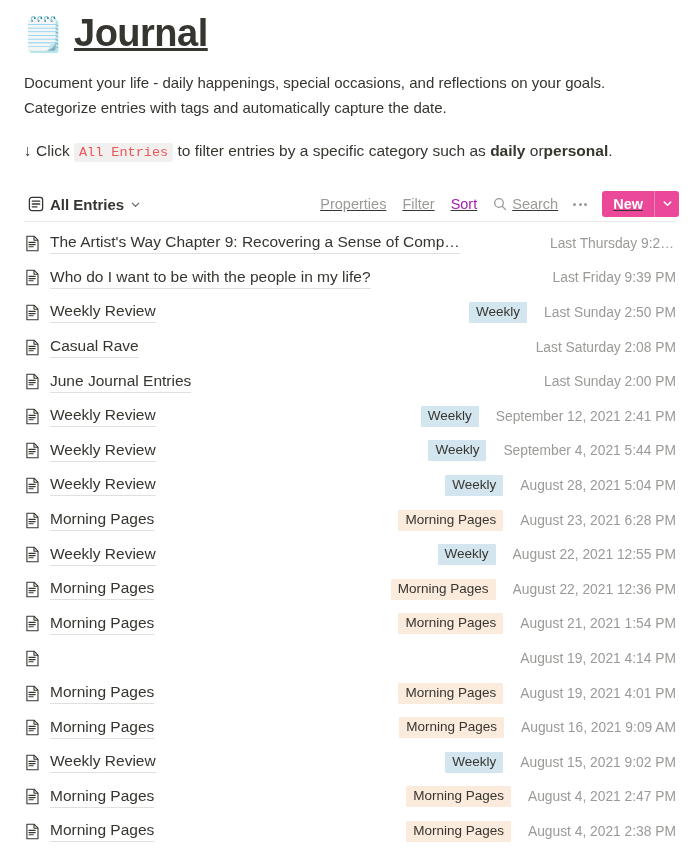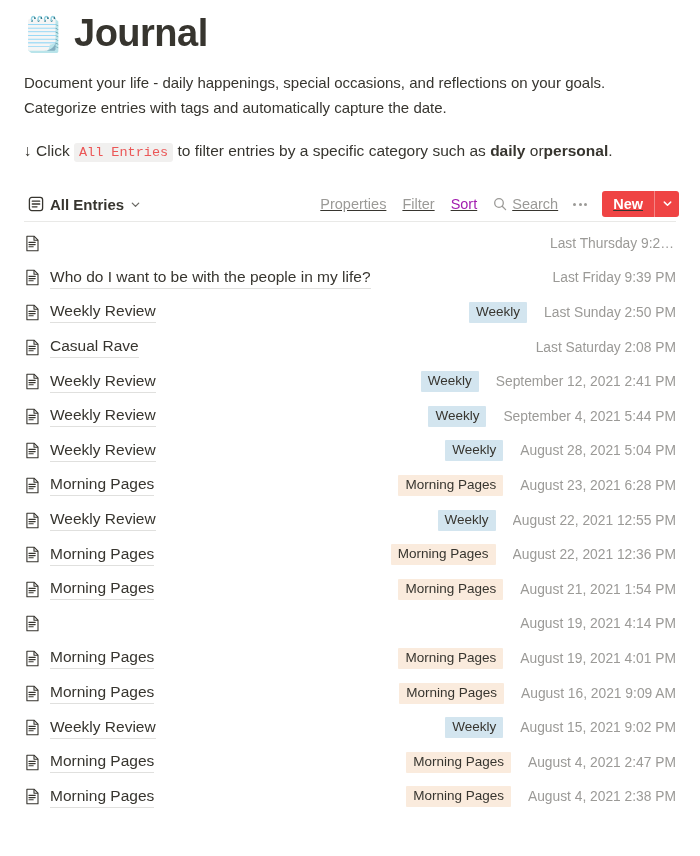--- a/index.html
+++ b/index.html
@@ -22,20 +22,21 @@
   .title-emoji {
     font-size: 34px; line-height: 1;
     width: 40px; height: 44px;
     display: flex; align-items: center; justify-content: center;
   }
   .page-title {
     font-size: 38px; font-weight: bold;
     letter-spacing: -0.5px;
     color: #37352f;
     line-height: 1.1;
+    text-decoration: underline;
   }
 
   .description {
     padding: 14px 24px 0 24px;
     font-size: 15px;
     line-height: 25px;
     color: #37352f;
     max-width: 660px;
   }
   .callout {
@@ -81,21 +82,21 @@
   .tool-btn.active { color: #a21caf; }
   .icon-search { width: 14px; height: 14px; display: block; }
   .dots {
     display: flex; align-items: center; gap: 2.5px;
     padding: 8px 7px; border-radius: 3px; cursor: pointer;
   }
   .dots span { width: 3px; height: 3px; border-radius: 50%; background: #9b9a97; display: block; }
 
   .new-btn {
     display: flex; align-items: stretch;
-    background: #ef4444; color: #fff;
+    background: #ec4899; color: #fff;
     border-radius: 3px; overflow: hidden;
     height: 26px; margin-left: 8px; cursor: pointer;
   }
   .new-main {
     display: flex; align-items: center;
     padding: 0 11px; font-size: 14.5px; font-weight: bold;
   }
   .new-div { width: 1px; background: rgba(255,255,255,.35); }
   .new-chev {
     display: flex; align-items: center; justify-content: center;
@@ -234,20 +235,21 @@
       <div class="row">
         <span>
           <svg class="doc-icon" viewBox="0 0 17 17" fill="none" stroke="#37352f" stroke-width="1.1" stroke-linejoin="round">
             <path d="M2.9 1.2 h7.1 l4 4 v10.6 h-11.1 z"></path>
             <path d="M10 1.2 v4 h4"></path>
             <line x1="5" y1="7.4" x2="11.2" y2="7.4" stroke-linecap="round"></line>
             <line x1="5" y1="9.6" x2="11.2" y2="9.6" stroke-linecap="round"></line>
             <line x1="5" y1="11.8" x2="9.2" y2="11.8" stroke-linecap="round"></line>
           </svg>
         </span>
+        <span class="row-title">The Artist's Way Chapter 9: Recovering a Sense of Comp…</span>
         <span class="row-spacer"></span>
         <span class="row-date truncate">Last Thursday 9:26…</span>
       </div>
       <div class="row">
         <span>
           <svg class="doc-icon" viewBox="0 0 17 17" fill="none" stroke="#37352f" stroke-width="1.1" stroke-linejoin="round">
             <path d="M2.9 1.2 h7.1 l4 4 v10.6 h-11.1 z"></path>
             <path d="M10 1.2 v4 h4"></path>
             <line x1="5" y1="7.4" x2="11.2" y2="7.4" stroke-linecap="round"></line>
             <line x1="5" y1="9.6" x2="11.2" y2="9.6" stroke-linecap="round"></line>
@@ -290,20 +292,34 @@
       <div class="row">
         <span>
           <svg class="doc-icon" viewBox="0 0 17 17" fill="none" stroke="#37352f" stroke-width="1.1" stroke-linejoin="round">
             <path d="M2.9 1.2 h7.1 l4 4 v10.6 h-11.1 z"></path>
             <path d="M10 1.2 v4 h4"></path>
             <line x1="5" y1="7.4" x2="11.2" y2="7.4" stroke-linecap="round"></line>
             <line x1="5" y1="9.6" x2="11.2" y2="9.6" stroke-linecap="round"></line>
             <line x1="5" y1="11.8" x2="9.2" y2="11.8" stroke-linecap="round"></line>
           </svg>
         </span>
+        <span class="row-title">June Journal Entries</span>
+        <span class="row-spacer"></span>
+        <span class="row-date">Last Sunday 2:00 PM</span>
+      </div>
+      <div class="row">
+        <span>
+          <svg class="doc-icon" viewBox="0 0 17 17" fill="none" stroke="#37352f" stroke-width="1.1" stroke-linejoin="round">
+            <path d="M2.9 1.2 h7.1 l4 4 v10.6 h-11.1 z"></path>
+            <path d="M10 1.2 v4 h4"></path>
+            <line x1="5" y1="7.4" x2="11.2" y2="7.4" stroke-linecap="round"></line>
+            <line x1="5" y1="9.6" x2="11.2" y2="9.6" stroke-linecap="round"></line>
+            <line x1="5" y1="11.8" x2="9.2" y2="11.8" stroke-linecap="round"></line>
+          </svg>
+        </span>
         <span class="row-title">Weekly Review</span>
         <span class="row-spacer"></span>
         <span class="tag tag-weekly">Weekly</span>
         <span class="row-date">September 12, 2021 2:41 PM</span>
       </div>
       <div class="row">
         <span>
           <svg class="doc-icon" viewBox="0 0 17 17" fill="none" stroke="#37352f" stroke-width="1.1" stroke-linejoin="round">
             <path d="M2.9 1.2 h7.1 l4 4 v10.6 h-11.1 z"></path>
             <path d="M10 1.2 v4 h4"></path>

